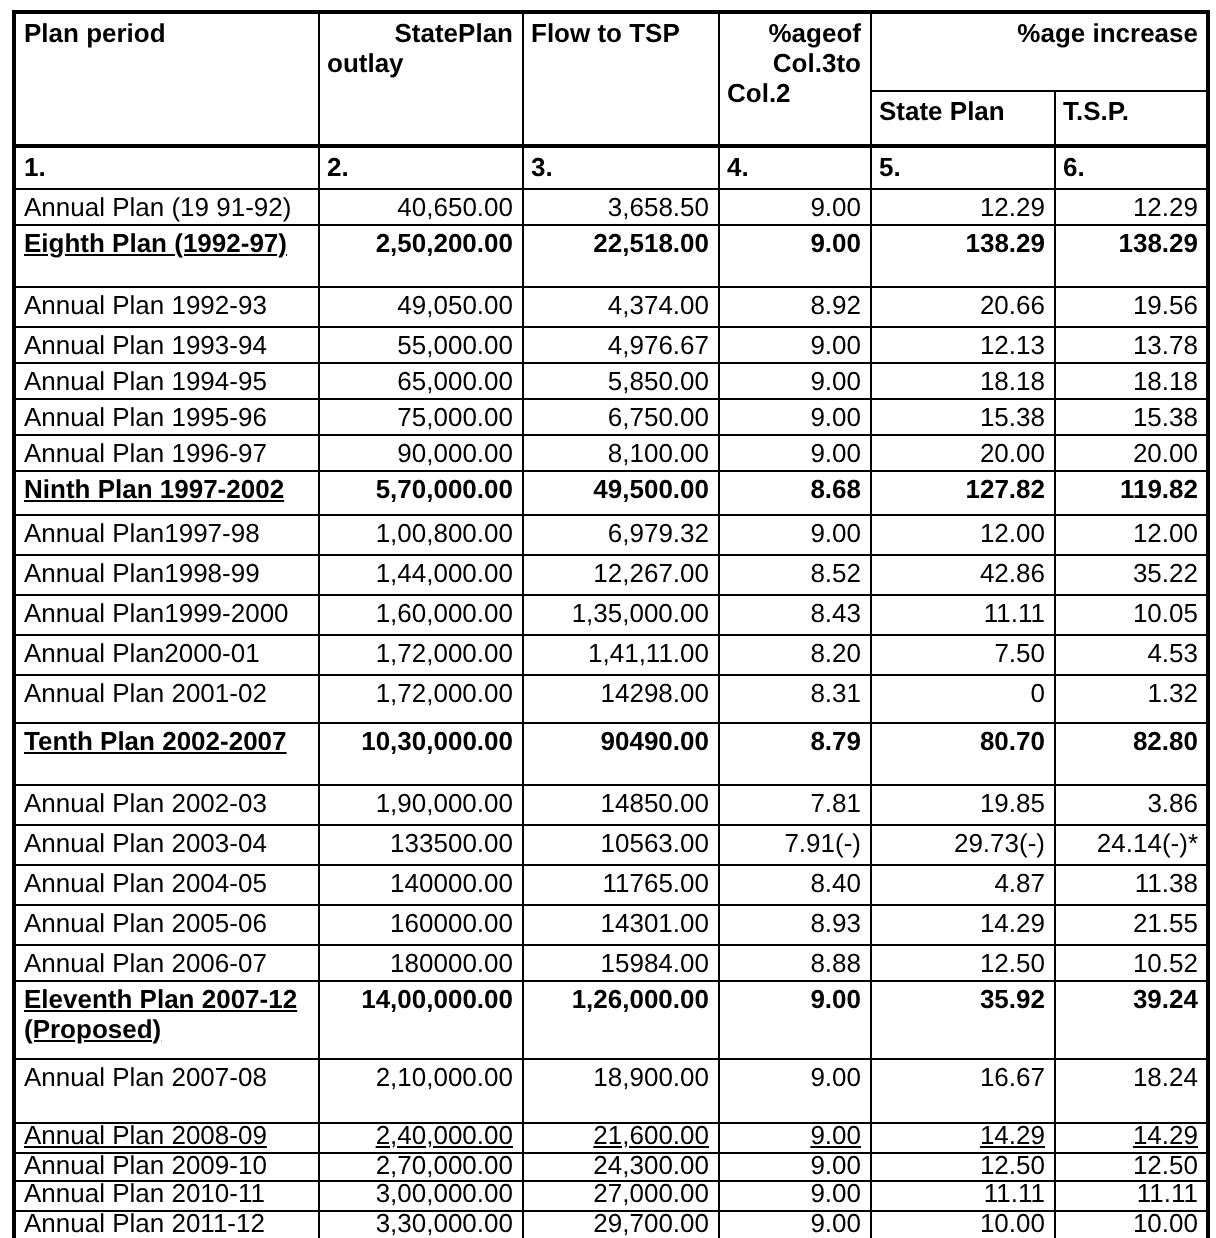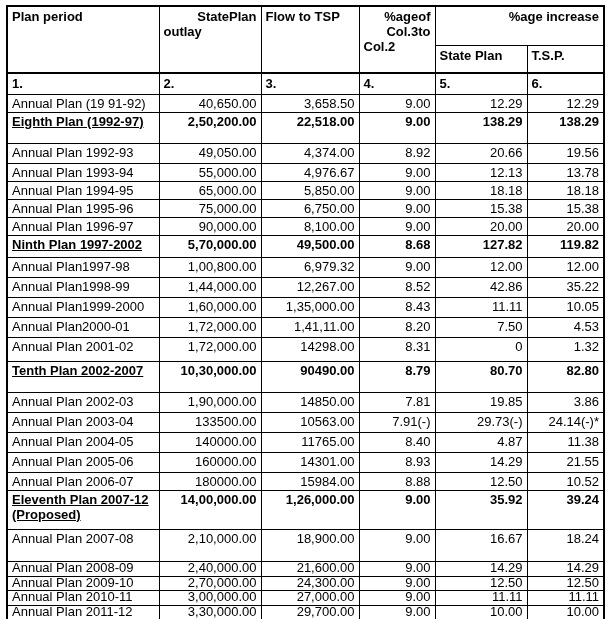--- a/index.html
+++ b/index.html
@@ -267,21 +267,21 @@
           <td class="num">39.24</td>
         </tr>
         <tr style="height: 32px;">
           <td class="label">Annual Plan 2007-08</td>
           <td class="num">2,10,000.00</td>
           <td class="num">18,900.00</td>
           <td class="num">9.00</td>
           <td class="num">16.67</td>
           <td class="num">18.24</td>
         </tr>
-        <tr class="compact" style="height: 15px;">
+        <tr class="compact" style="height: 15px; text-decoration: underline;">
           <td class="label">Annual Plan 2008-09</td>
           <td class="num">2,40,000.00</td>
           <td class="num">21,600.00</td>
           <td class="num">9.00</td>
           <td class="num">14.29</td>
           <td class="num">14.29</td>
         </tr>
         <tr class="compact" style="height: 14px;">
           <td class="label">Annual Plan 2009-10</td>
           <td class="num">2,70,000.00</td>

